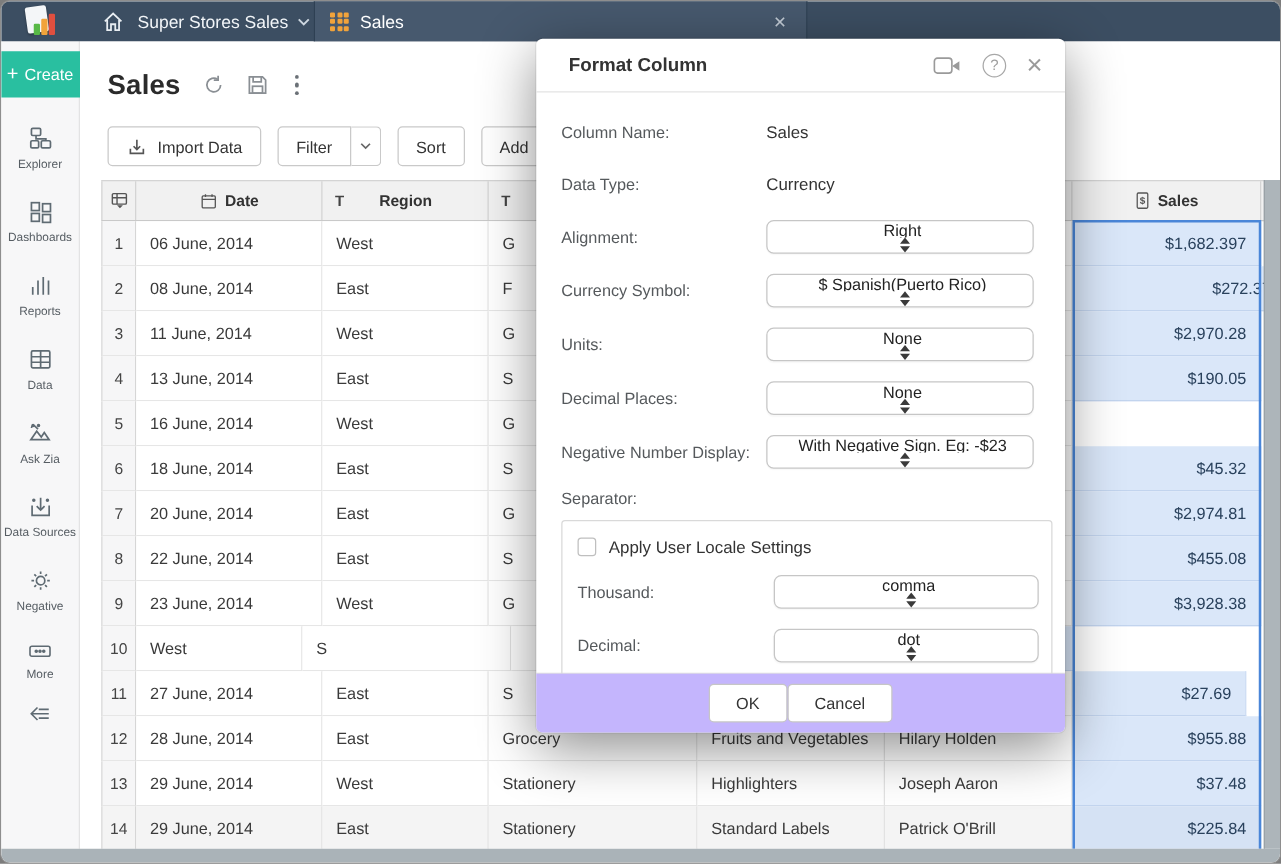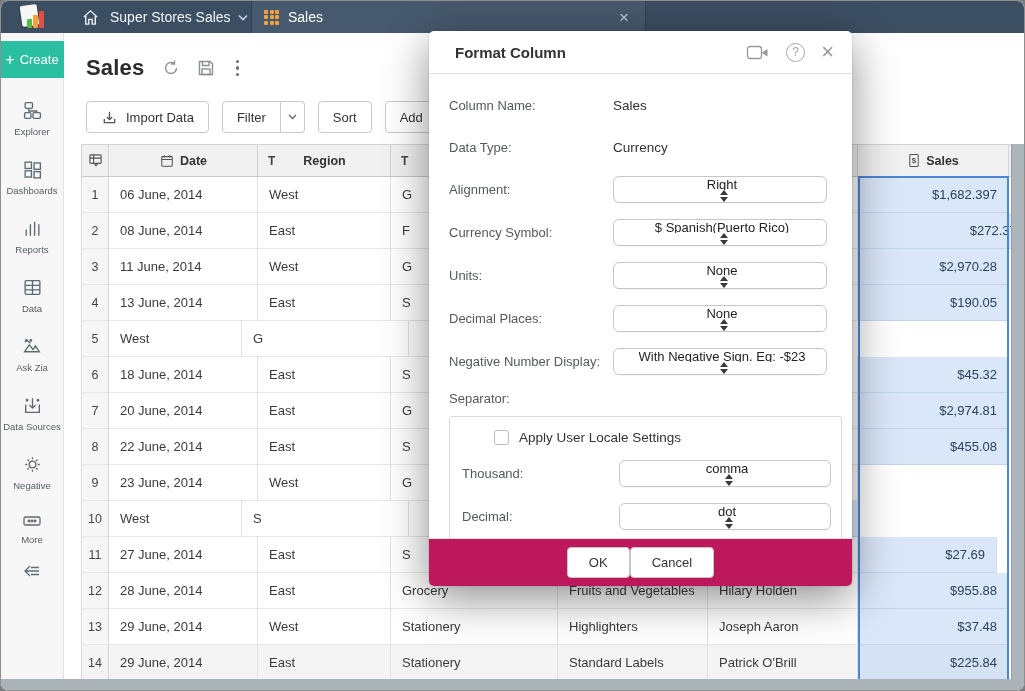--- a/index.html
+++ b/index.html
@@ -84,25 +84,25 @@
   .frow { display:flex; align-items:center; margin-bottom:16px; min-height:26px; }
   .flabel { width:164px; font-size:13px; color:#55595c; flex-shrink:0; }
   .fvalue { font-size:13.5px; color:#333; }
   .select { width:214px; height:27px; border:1px solid #c6c6c6; border-radius:6px; background:#fff; display:flex; align-items:center; padding:0 7px 0 11px; cursor:pointer; box-shadow:0 1px 1px rgba(0,0,0,.03);flex-direction:column; }
   .select-value { flex:1; font-size:13px; color:#222; white-space:nowrap; overflow:hidden; }
   .spinner { display:flex; flex-direction:column; gap:2.5px; margin-left:4px; }
   .spinner .up { width:0; height:0; border-left:4px solid transparent; border-right:4px solid transparent; border-bottom:5px solid #3a3a3a; }
   .spinner .dn { width:0; height:0; border-left:4px solid transparent; border-right:4px solid transparent; border-top:5px solid #3a3a3a; }
   .sep-label { font-size:13px; color:#55595c; margin:2px 0 10px 0; }
   .sep-box { border:1px solid #d9d9d9; border-radius:3px; padding:13px 10px 4px 12px; width:393px; }
-  .chk-row { display:flex; align-items:flex-end; gap:10px; margin-bottom:15px; cursor:pointer;margin-left:32px; }
+  .chk-row { display:flex; align-items:flex-end; gap:10px; margin-bottom:15px; cursor:pointer; }
   .checkbox { width:15px; height:15px; border:1px solid #bfbfbf; border-radius:3px; background:#fff; }
   .chk-label { font-size:13.5px; color:#333; }
   .sep-box .flabel { width:157px; }
-  .dlg-footer { position:absolute; left:0; right:0; bottom:0; height:48px; background:#be185d; border-top:1px solid #dcdcdc; border-radius:0 0 5px 5px; display:flex; align-items:center; justify-content:center; gap:0; }
+  .dlg-footer { position:absolute; left:0; right:0; bottom:0; height:48px; background:#c4b5fd; border-top:1px solid #dcdcdc; border-radius:0 0 5px 5px; display:flex; align-items:center; justify-content:center; gap:0; }
   .dlg-btn { height:31px; padding:0 21px; background:#fff; border:1px solid #c6c6c6; border-radius:4px; font-size:13px; color:#333; cursor:pointer; font-family:inherit; }
 </style>
 </head>
 <body>
 
 <div class="window">
 
   <div class="topbar">
     <div class="logo-area">
       <div class="logo">
@@ -361,20 +361,21 @@
     <div class="td" style="width:149px">13 June, 2014</div>
     <div class="td" style="width:133px">East</div>
     <div class="td" style="width:167px">S</div>
     <div class="td" style="width:150px"></div>
     <div class="td" style="width:150px"></div>
     <div class="td sales" style="width:151px">$190.05</div>
   </div>
 
   <div class="trow">
     <div class="td num" style="width:28px">5</div>
+    <div class="td" style="width:149px">16 June, 2014</div>
     <div class="td" style="width:133px">West</div>
     <div class="td" style="width:167px">G</div>
     <div class="td" style="width:150px"></div>
     <div class="td" style="width:150px"></div>
   </div>
 
   <div class="trow">
     <div class="td num" style="width:28px">6</div>
     <div class="td" style="width:149px">18 June, 2014</div>
     <div class="td" style="width:133px">East</div>
@@ -404,20 +405,21 @@
     <div class="td sales" style="width:151px">$455.08</div>
   </div>
 
   <div class="trow">
     <div class="td num" style="width:28px">9</div>
     <div class="td" style="width:149px">23 June, 2014</div>
     <div class="td" style="width:133px">West</div>
     <div class="td" style="width:167px">G</div>
     <div class="td" style="width:150px"></div>
     <div class="td" style="width:150px"></div>
+    <div class="td sales" style="width:151px">$3,928.38</div>
   </div>
 
   <div class="trow">
     <div class="td num" style="width:28px">10</div>
     <div class="td" style="width:133px">West</div>
     <div class="td" style="width:167px">S</div>
     <div class="td" style="width:150px"></div>
     <div class="td" style="width:150px"></div>
     <div class="td sales" style="width:151px">$409.51</div>
   </div>

